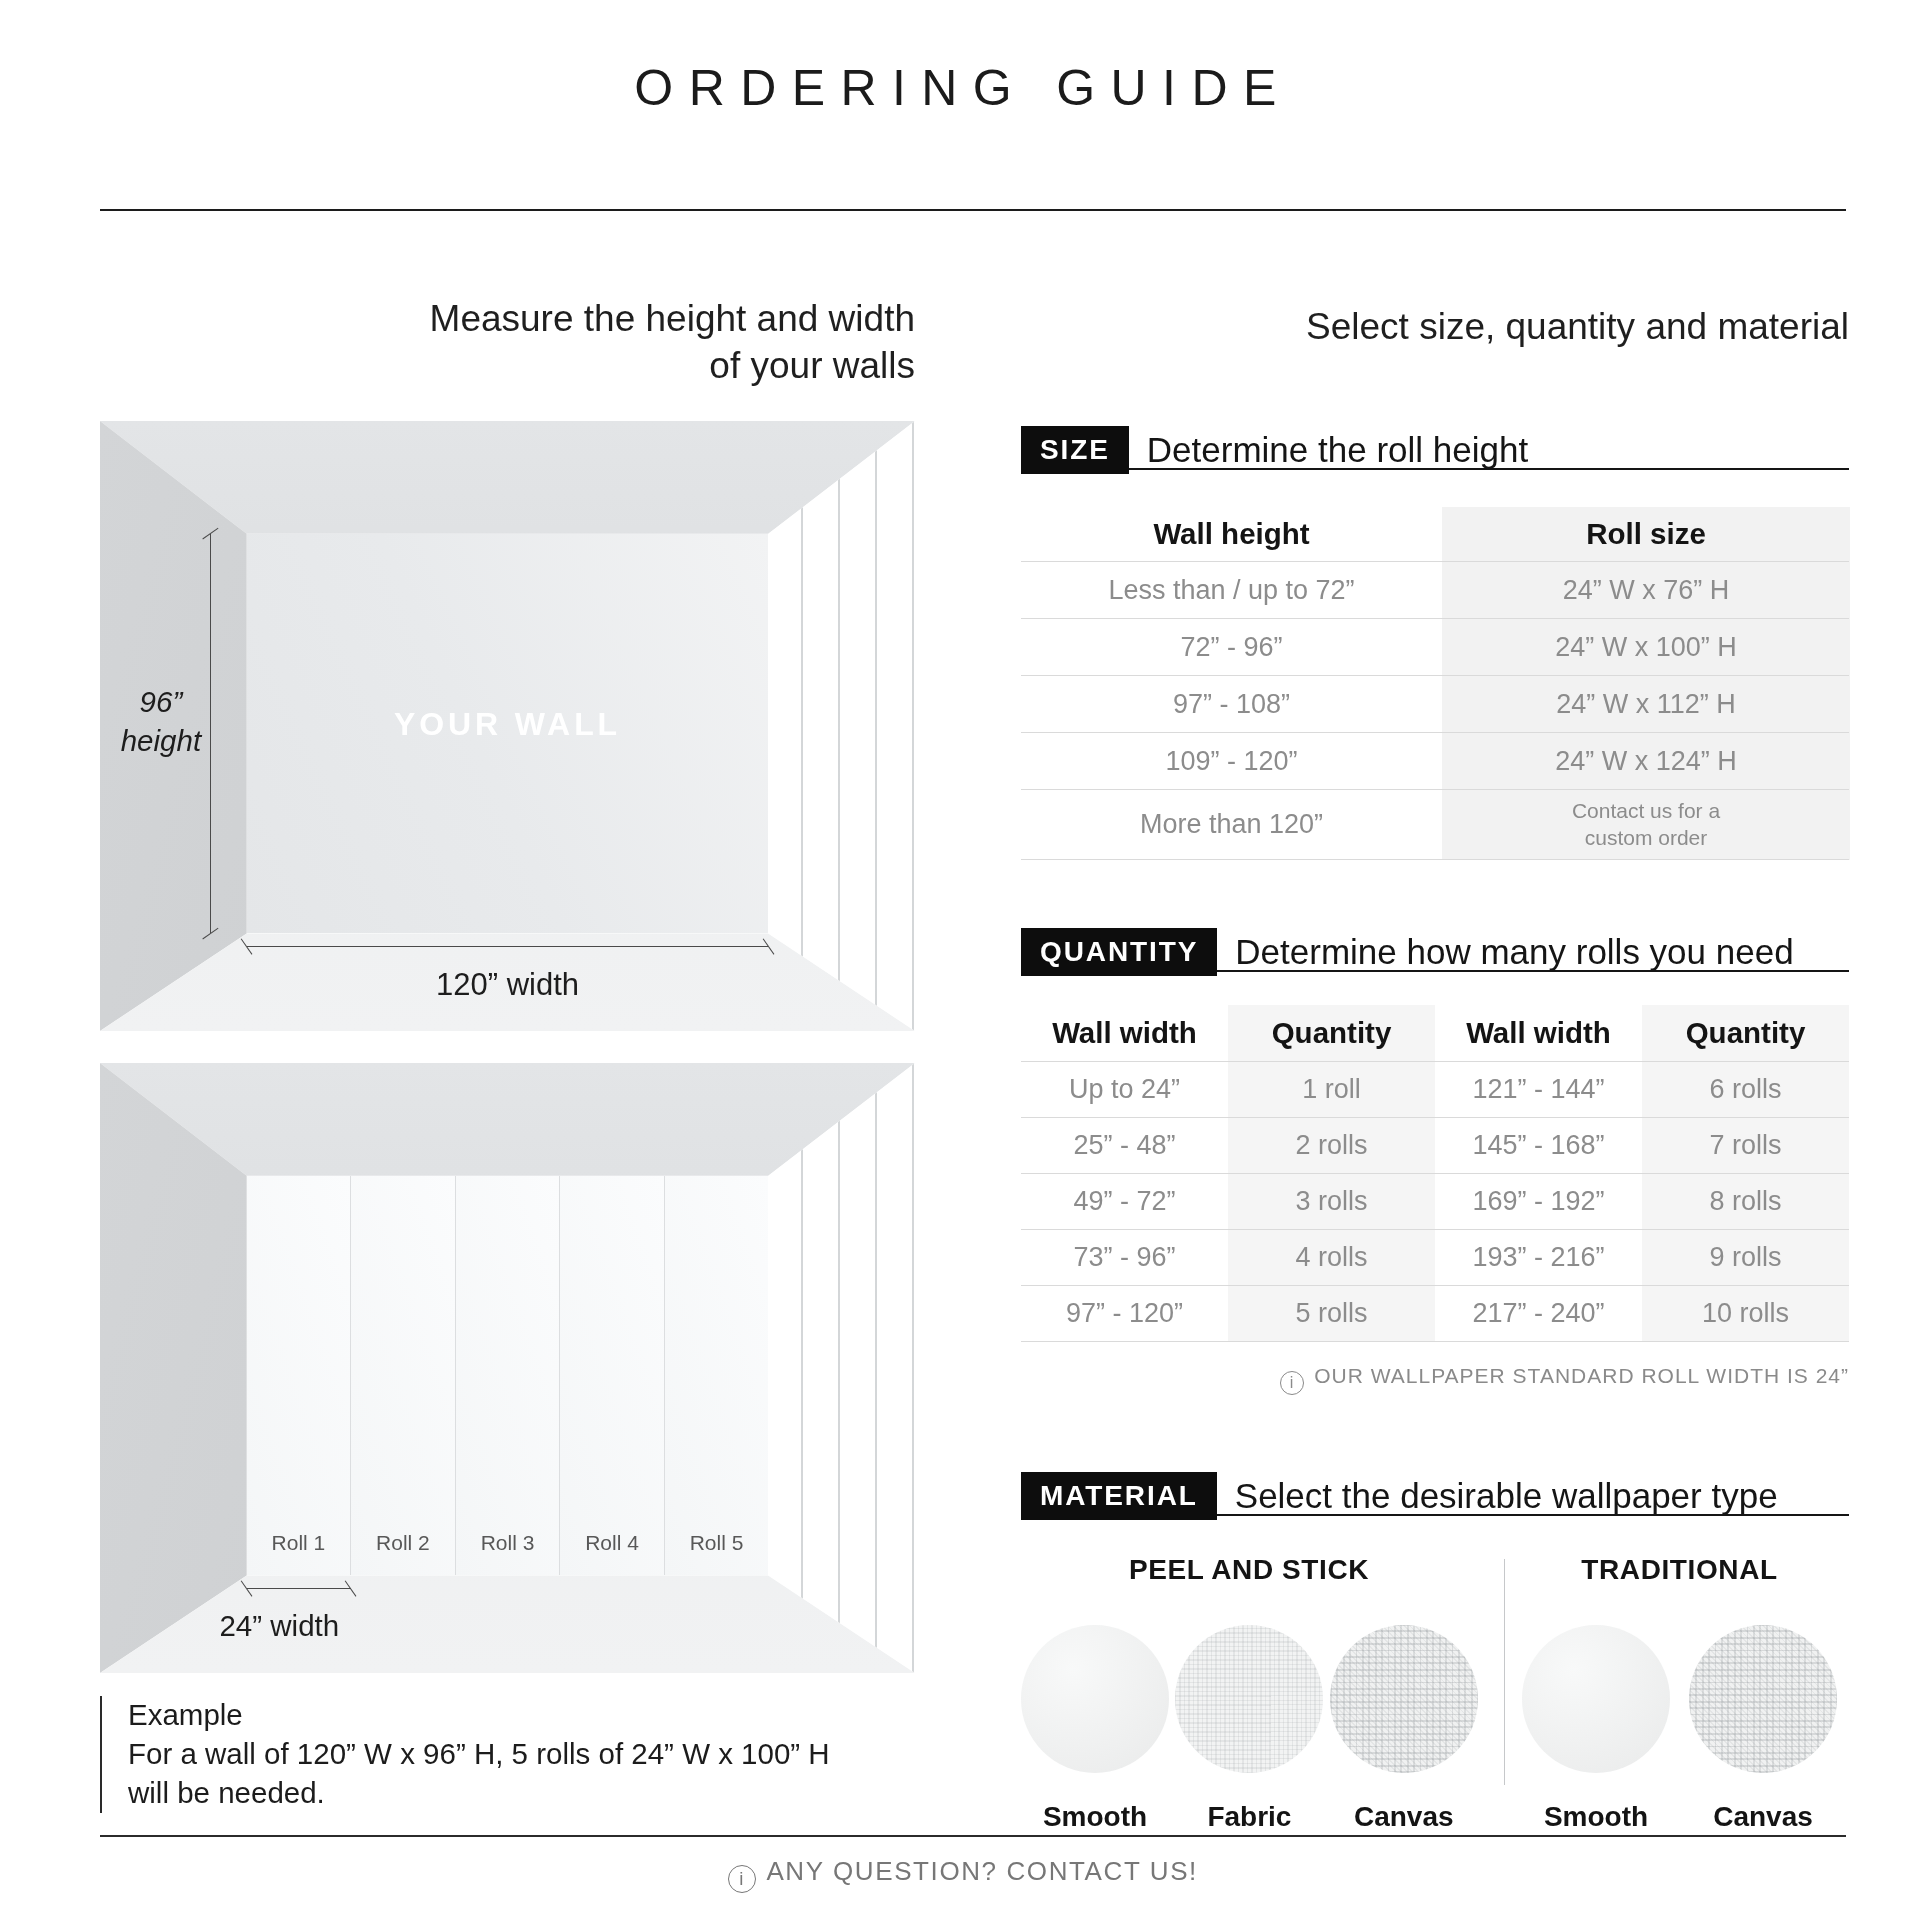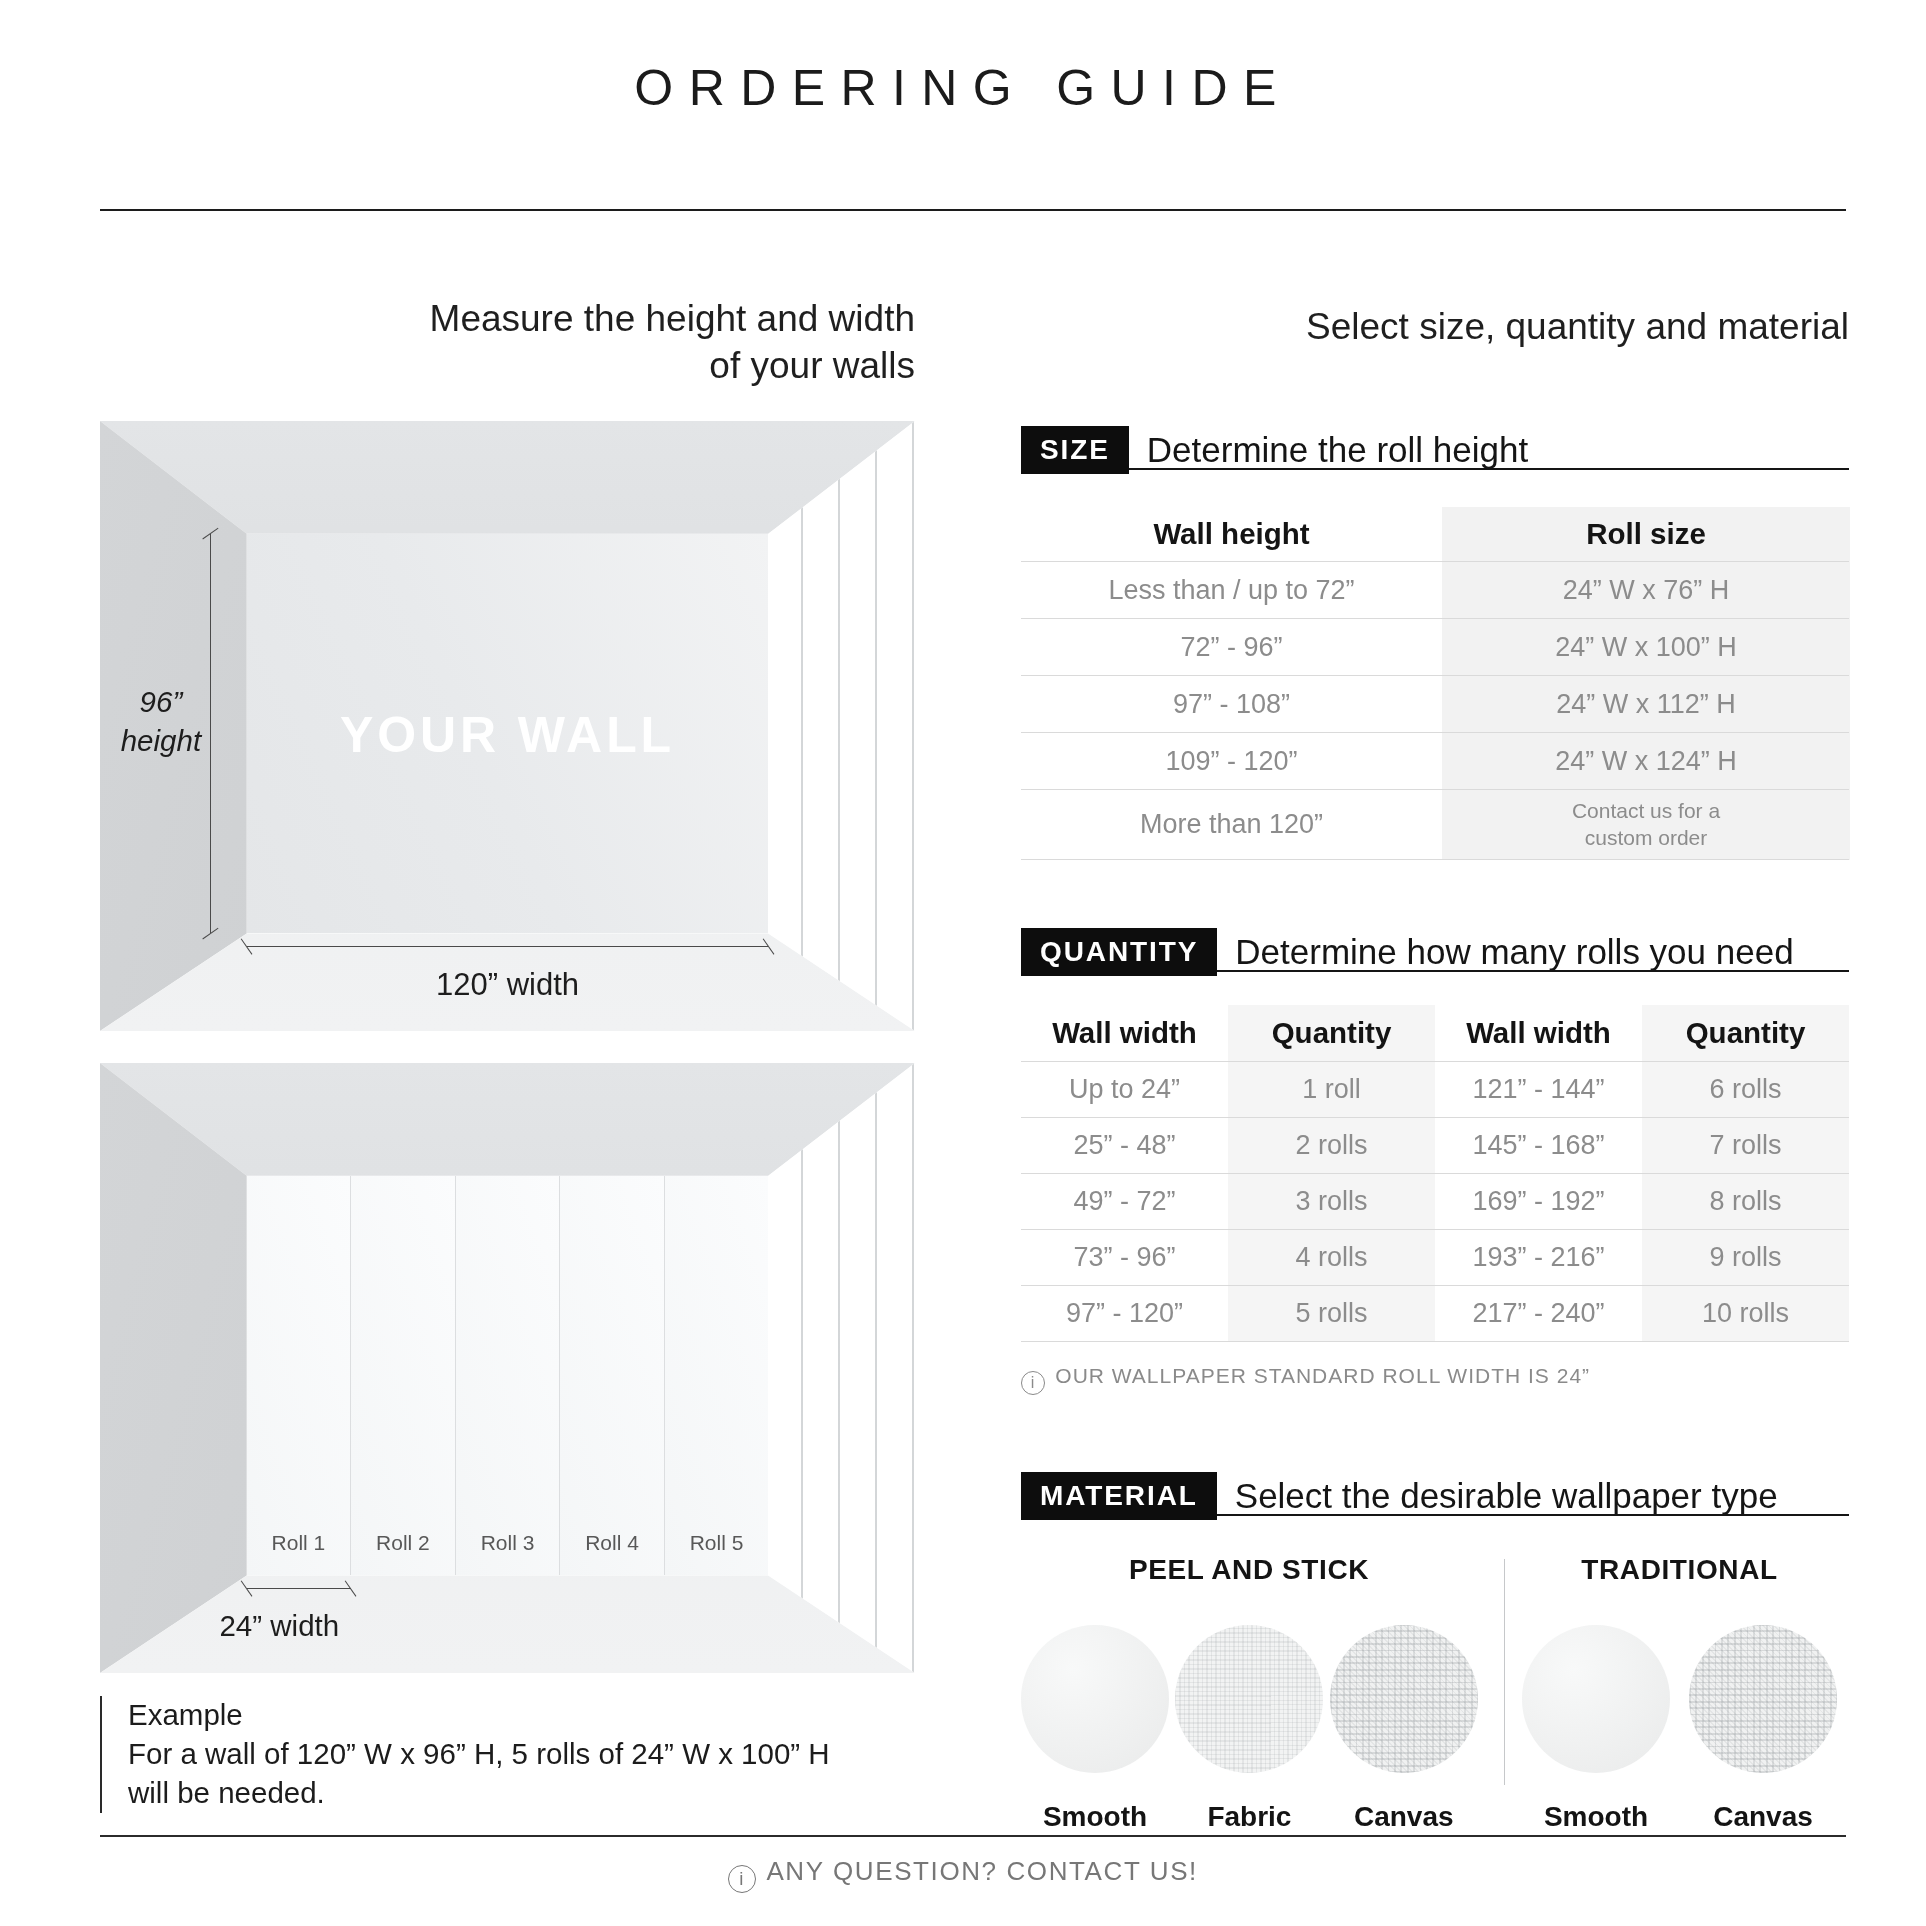--- a/index.html
+++ b/index.html
@@ -27,21 +27,21 @@
     background:linear-gradient(105deg,#d3d5d7,#c7c9cb);}
   .floor{clip-path:polygon(18% 84%,82% 84%,100% 100%,0 100%);
     background:linear-gradient(180deg,#e9ebec,#f1f2f3);}
   .window-wall{clip-path:polygon(82% 18.5%,100% 0,100% 100%,82% 84%);
     background:
       repeating-linear-gradient(90deg,rgba(207,210,212,0) 0 35px,rgba(207,210,212,.9) 35px 37px),
       linear-gradient(90deg,#dfe1e3 0 10.3px,#f5f6f7 10.3px 29.5px,#ffffff 29.5px);}
   .back-wall{position:absolute;left:18%;top:18.5%;width:64%;height:65.5%;
     background:linear-gradient(245deg,#f2f3f4 0%,#e8eaec 55%,#e4e6e8 100%);}
   .your-wall{position:absolute;left:0;right:0;top:43%;text-align:center;color:#ffffff;
-    font-size:50px;font-weight:bold;letter-spacing:3.9px;}
+    font-size:32px;font-weight:bold;letter-spacing:3.9px;}
   
   .dim-v{position:absolute;left:110px;top:18.5%;height:65.5%;width:1.3px;background:#4a4a4a;}
   .dim-v::before,.dim-v::after{content:"";position:absolute;left:-9px;width:19px;height:1.3px;
     background:#4a4a4a;transform:rotate(-35deg);}
   .dim-v::before{top:-0.6px;}
   .dim-v::after{bottom:-0.6px;}
   .dim-h{position:absolute;top:86%;height:1.3px;background:#4a4a4a;}
   .dim-h::before,.dim-h::after{content:"";position:absolute;top:-9px;height:19px;width:1.3px;
     background:#4a4a4a;transform:rotate(-35deg);}
   .dim-h::before{left:-0.6px;}
@@ -87,21 +87,21 @@
   .trow{position:relative;display:grid;align-items:center;border-bottom:1.3px solid #dadada;}
   .size-table .trow{grid-template-columns:421px 408px;height:56px;}
   .size-table .trow.hdr{height:54px;}
   .size-table .trow.last{height:69px;}
   .quantity-table .trow{grid-template-columns:207px 207px 207px 207px;height:55px;}
   .quantity-table .trow.hdr{height:56px;}
   .cell{text-align:center;font-size:27px;color:#8c8c8c;}
   .hdr .cell{font-size:29.5px;color:#141414;font-weight:600;}
   .cell.small{font-size:21px;line-height:1.28;max-width:212px;margin:0 auto;}
   
-  .roll-note{position:absolute;left:1021px;top:1364px;width:828px;text-align:left;
+  .roll-note{position:absolute;left:1021px;top:1364px;width:828px;text-align:right;
     font-size:21px;color:#8a8a8a;letter-spacing:1px;}
   .info-icon{display:inline-block;width:22px;height:22px;border:1.9px solid #8a8a8a;border-radius:50%;
     font-size:16px;line-height:22px;text-align:center;margin-right:10.3px;vertical-align:-5.1px;color:#8a8a8a;}
   .info-icon::after{content:"i";}
   
   .material-group{position:absolute;top:1554px;}
   .mg-left{left:1021px;width:456px;}
   .mg-right{left:1522px;width:315px;}
   .mg-title{text-align:center;font-size:28px;font-weight:600;letter-spacing:0.6px;color:#141414;}
   .mg-options{display:flex;gap:6.4px;margin-top:39px;}

